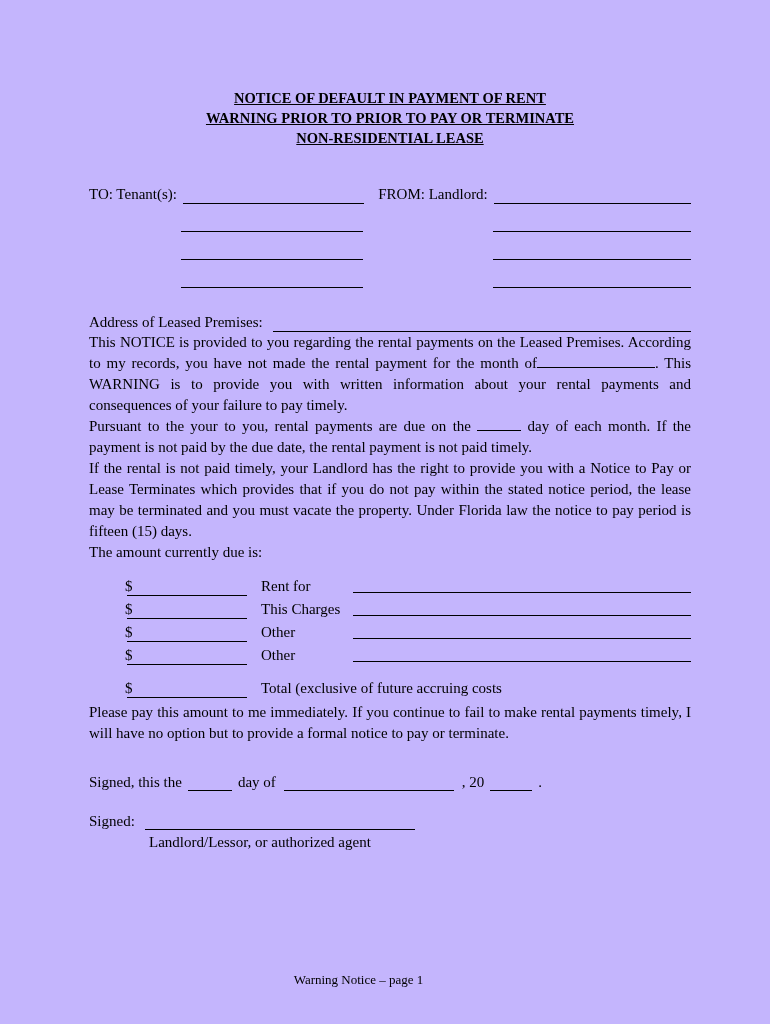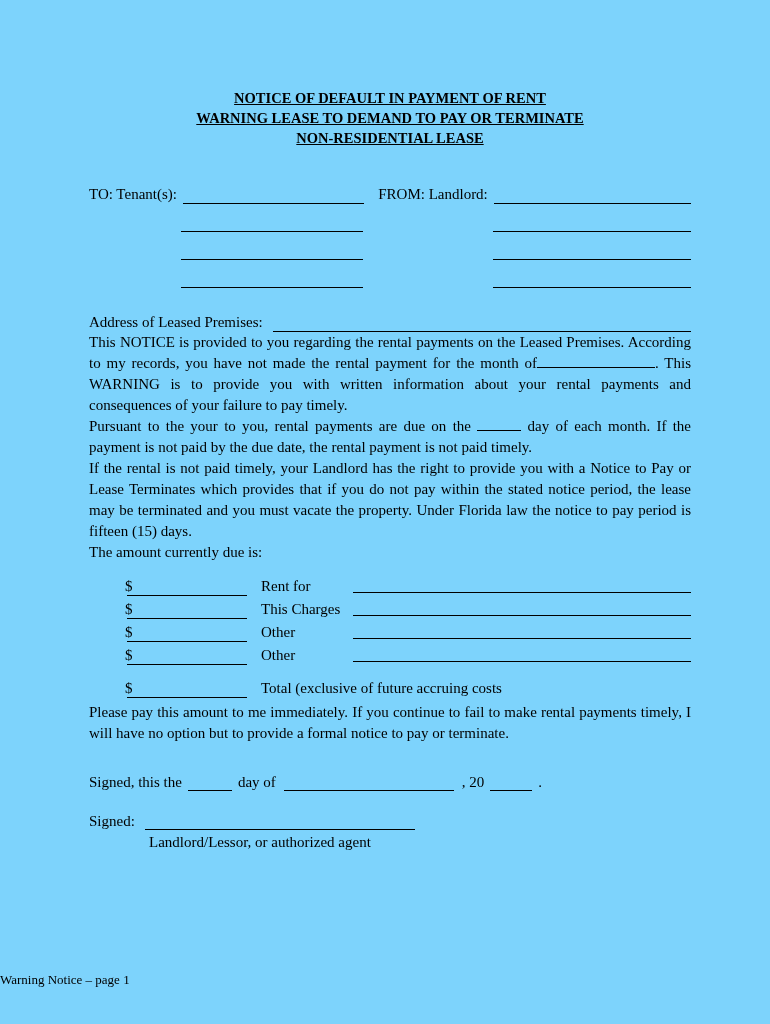--- a/index.html
+++ b/index.html
@@ -13,21 +13,21 @@
     font-family: "Liberation Serif", serif;
     color: #000000;
     position: relative;
     overflow: hidden;
   }
   .page {
     position: absolute;
     left: 0; top: 0;
     width: 770px;
     height: 1024px;
-    background: #7dd3fc;
+    background: #c4b5fd;
   }
   .content {
     position: absolute;
     left: 89px;
     top: 88px;
     width: 602px;
   }
 
   
   .title-block {
@@ -164,34 +164,34 @@
     margin-left: 60px;
     font-size: 15px;
   }
 
   
   .footer {
     position: absolute;
     left: 0;
     top: 972px;
     width: 717px;
-    text-align: left;
+    text-align: center;
     font-size: 13px;
   }
 </style>
 </head>
 <body>
 
 <div class="page">
 
   <div class="content">
 
     <div class="title-block">
       <span class="title-line"><span class="u">NOTICE OF DEFAULT IN PAYMENT OF RENT</span></span>
-      <span class="title-line"><span class="u">WARNING LEASE TO DEMAND TO PAY OR TERMINATE</span></span>
+      <span class="title-line"><span class="u">WARNING PRIOR TO PRIOR TO PAY OR TERMINATE</span></span>
       <span class="title-line"><span class="u">NON-RESIDENTIAL LEASE</span></span>
     </div>
 
     <div class="tofrom">
 
       <div class="row r1">
         <span class="lbl">TO: Tenant(s):</span>
         <span class="ln blank-to"></span>
         <span class="spacer-mid">&nbsp;</span>
         <span class="lbl from-label">FROM: Landlord:</span>

